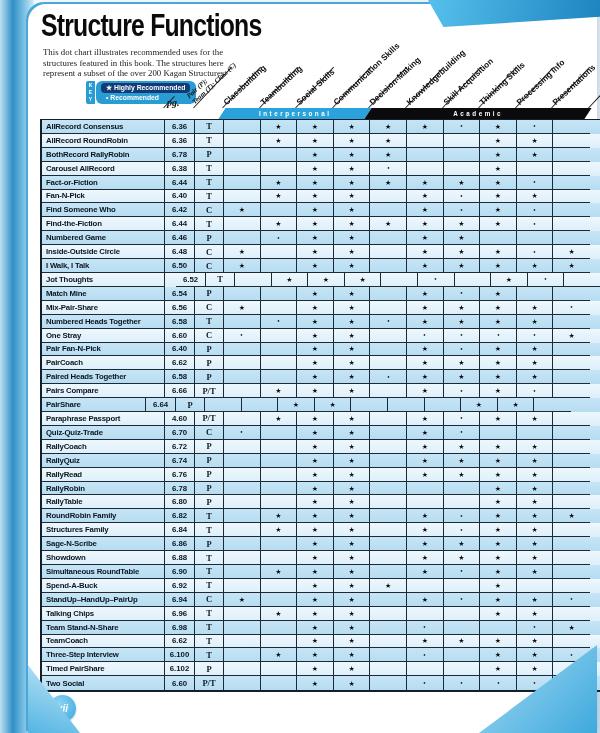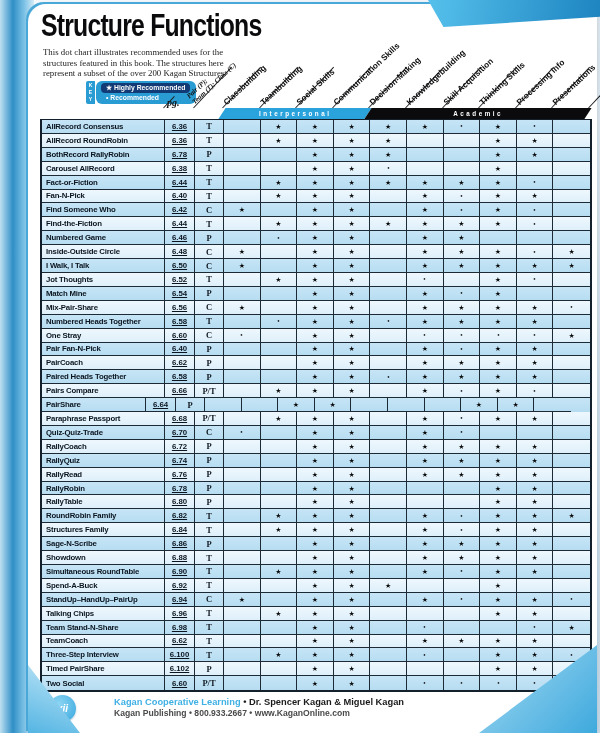--- a/index.html
+++ b/index.html
@@ -52,21 +52,21 @@
   #tbody{position:absolute;left:12px;top:115px;border:2px solid #13202c;border-top-width:1px;}
   .row{display:flex;}
   .r0{background:linear-gradient(180deg,#c6e5f6,#b6dcf1);}
   .r1{background:linear-gradient(180deg,#eef7fd,#ddeffa);}
   .cell{box-sizing:border-box;height:13.92px;display:flex;align-items:center;justify-content:center;
        border-right:1px solid #1c2a36;border-bottom:1px solid #1c2a36;overflow:hidden;}
   .row:last-child .cell{border-bottom:none;}
   .cell:last-child{border-right:none;}
   .cell.name{justify-content:flex-start;padding-left:4px;font-size:7.8px;font-weight:bold;
        letter-spacing:-.2px;color:#0b1520;white-space:nowrap;}
-  .cell.pg{font-size:7.8px;font-weight:bold;color:#0b1520;text-decoration:underline;}
+  .cell.pg{font-size:7.8px;font-weight:bold;color:#0b1520;}
   .cell.ptc{font-family:"Liberation Serif",serif;font-weight:bold;font-size:8.5px;color:#101820;}
   .star{font-size:7px;line-height:1;color:#0a0a0a;}
   .dot{font-size:8px;line-height:1;color:#0a0a0a;transform:scale(.5);}
 
   .page-num{position:absolute;left:21px;top:691px;width:27px;height:27px;border-radius:50%;
        background:radial-gradient(circle at 35% 35%,#8ed6f4,#36a7dd);color:#fff;font-weight:bold;
        font-style:italic;font-size:10px;display:flex;align-items:center;justify-content:center;
        box-shadow:0 1px 2px rgba(0,60,100,.3);}
   .footer-text{position:absolute;left:86px;top:693px;white-space:nowrap;}
   .f1{font-size:9.3px;font-weight:bold;color:#1b1b1b;}
@@ -449,21 +449,21 @@
         </div>
         <div class="cell " style="width: 36.6px;">
           <span class="star">★</span>
         </div>
         <div class="cell " style="width: 36.6px;">
           <span class="star">★</span>
         </div>
       </div>
       <div class="row r1">
         <div class="cell name" style="width: 123px;">Jot Thoughts</div>
-        <div class="cell pg" style="width: 30px;">6.52</div>
+        <div class="cell pg" style="width: 30px; margin-left: 11px;">6.52</div>
         <div class="cell ptc" style="width: 29px;">T</div>
         <div class="cell " style="width: 36.6px;"></div>
         <div class="cell " style="width: 36.6px;">
           <span class="star">★</span>
         </div>
         <div class="cell " style="width: 36.6px;">
           <span class="star">★</span>
         </div>
         <div class="cell " style="width: 36.6px;">
           <span class="star">★</span>
@@ -729,21 +729,21 @@
         <div class="cell " style="width: 36.6px;">
           <span class="star">★</span>
         </div>
         <div class="cell " style="width: 36.6px;">
           <span class="star">★</span>
         </div>
         <div class="cell " style="width: 36.6px;"></div>
       </div>
       <div class="row r1">
         <div class="cell name" style="width: 123px;">Paraphrase Passport</div>
-        <div class="cell pg" style="width: 30px;">6.68</div>
+        <div class="cell pg" style="width: 30px;">4.60</div>
         <div class="cell ptc" style="width: 29px;">P/T</div>
         <div class="cell " style="width: 36.6px;"></div>
         <div class="cell " style="width: 36.6px;">
           <span class="star">★</span>
         </div>
         <div class="cell " style="width: 36.6px;">
           <span class="star">★</span>
         </div>
         <div class="cell " style="width: 36.6px;">
           <span class="star">★</span>
@@ -1268,22 +1268,16 @@
         <div class="cell " style="width: 36.6px;">
           <span class="dot">●</span>
         </div>
         <div class="cell " style="width: 36.6px;">
           <span class="star">★</span>
         </div>
       </div>
     </div>
 
   <div class="page-num">xii</div>
-  <div class="footer-text">
-    <div class="f1">
-      <span class="brand">Kagan Cooperative Learning</span><span> • Dr. Spencer Kagan &amp; Miguel Kagan</span>
-    </div>
-    <div class="f2">Kagan Publishing • 800.933.2667 • www.KaganOnline.com</div>
-  </div>
 </div>
 
 <div class="tri-br"></div>
 <div class="tri-bl"></div>
 
 </body></html>

